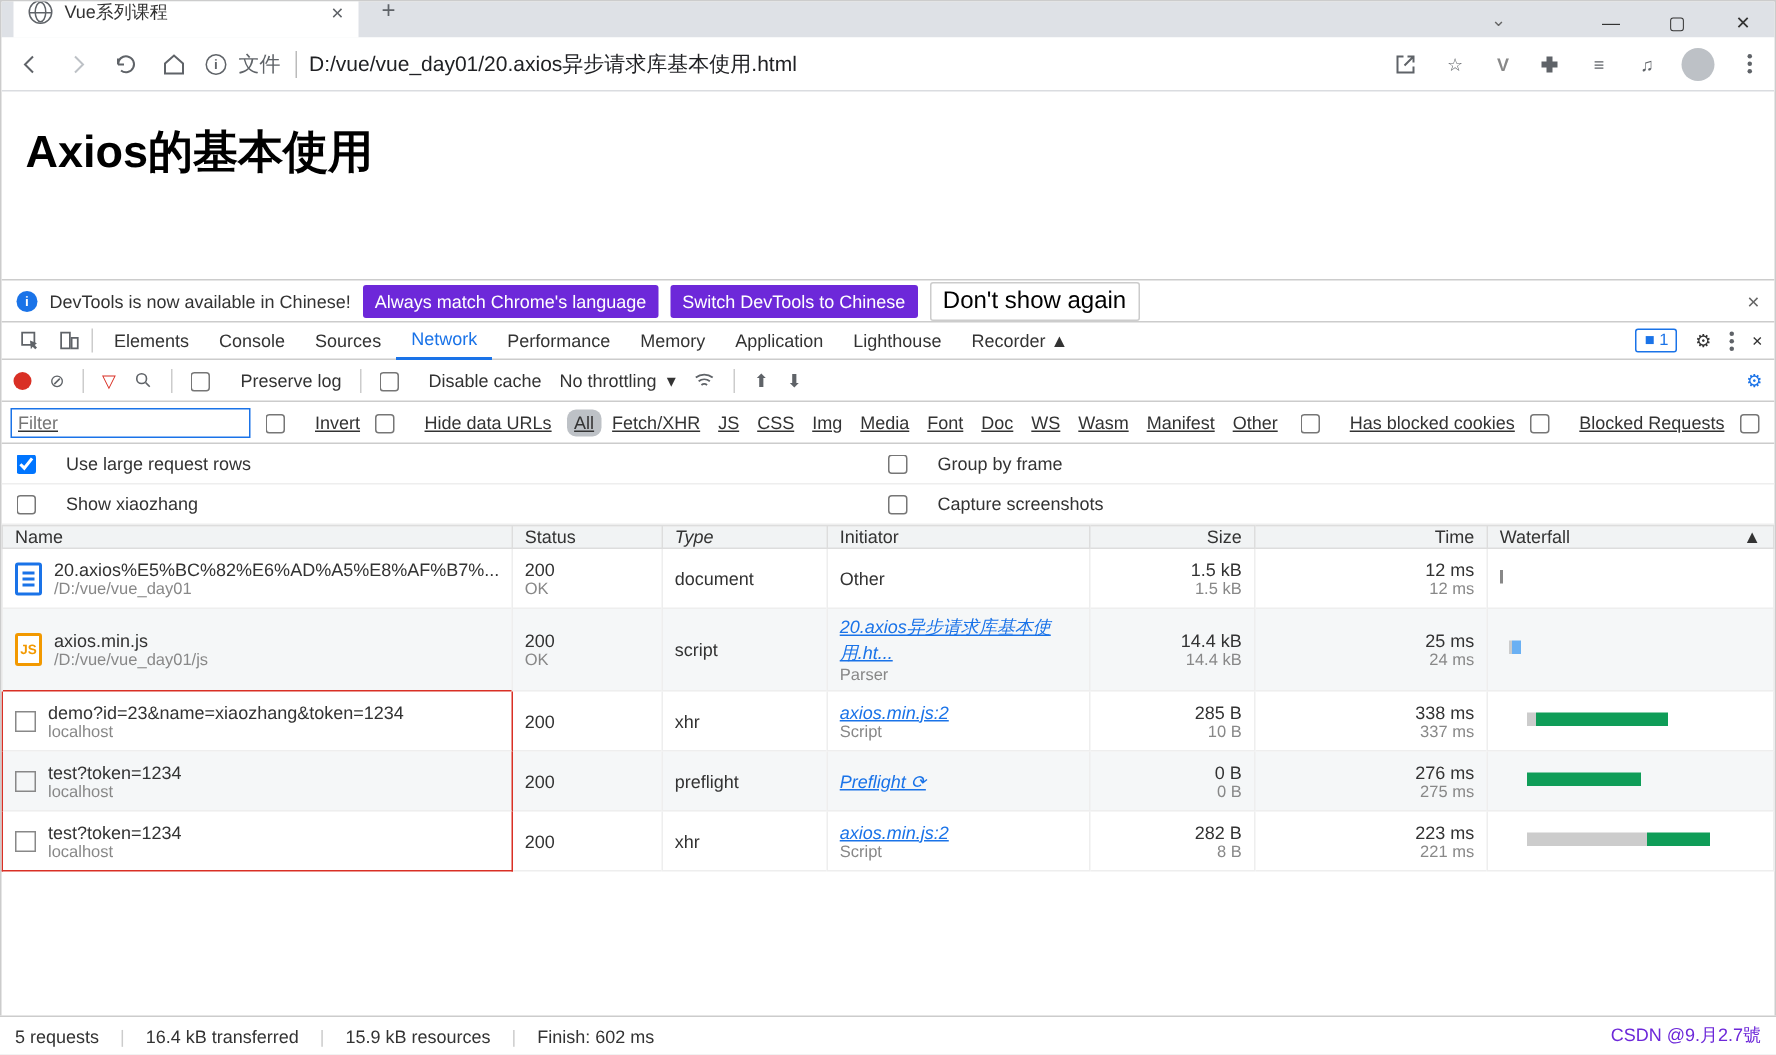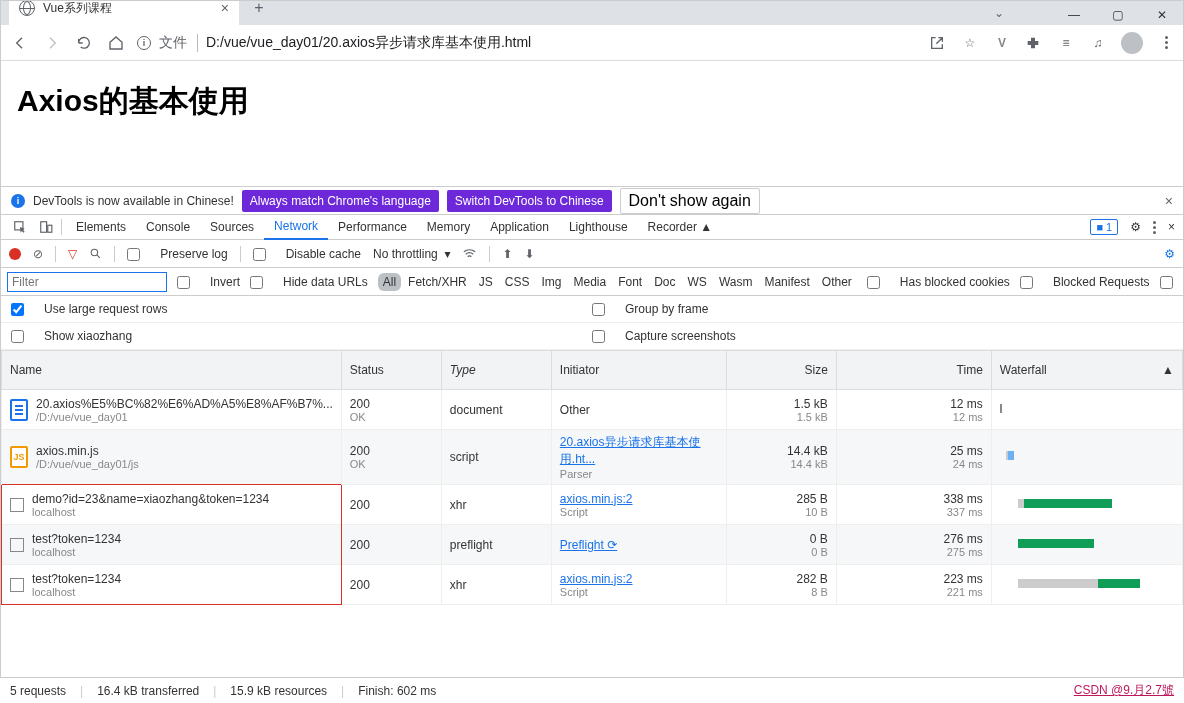--- a/index.html
+++ b/index.html
@@ -47,56 +47,56 @@
 
 
 .net-toolbar { height:28px; border-bottom:1px solid #ccc; display:flex; align-items:center; padding:0 8px; gap:12px; font-size:12px; }
 .rec-dot { width:12px; height:12px; background:#d93025; border-radius:50%; }
 .icon-btn { color:#5f6368; }
 .checkbox-lbl { display:flex; align-items:flex-end; gap:20px; }
 .blue-gear { margin-left:auto; color:#1a73e8; }
 .sep { width:1px; height:16px; background:#ccc; }
 
 
-.filter-bar { height:28px; border-bottom:1px solid #ccc; display:flex; align-items:center; padding:0 6px; gap:10px; font-size:12px; flex-wrap:nowrap; white-space:nowrap; }
+.filter-bar { height:28px; border-bottom:1px solid #ccc; display:flex; align-items:center; padding:0 6px; gap:10px; font-size:12px; flex-wrap:nowrap; white-space:nowrap;text-decoration:underline; }
 .filter-input { width:160px; height:20px; border:1px solid #1a73e8; padding:0 4px; font-size:12px; outline:none; }
 .type-filter { padding:2px 5px; color:#333; }
 .type-filter.active { background:#bdc1c6; border-radius:6px; }
 
 
 .opts { display:flex; padding:6px 10px; border-bottom:1px solid #eee; }
 .opts .col { flex:1; display:flex; align-items:center; gap:6px; }
 
 
 .net-table { width:100%; border-collapse:collapse; }
-.net-table th { text-align:left; font-weight:normal; padding:12px 8px; border:1px solid #ddd; background:#f1f3f4; font-size:12px; color:#333; }
+.net-table th { text-align:left; font-weight:normal; padding:0 8px; border:1px solid #ddd; background:#f1f3f4; font-size:12px; color:#333; }
 .net-table th:last-child { text-align:left; }
 .net-table td { padding:4px 8px; border-left:1px solid #eee; border-right:1px solid #eee; vertical-align:middle; font-size:12px; }
 .net-table tr.row { height:40px; border-bottom:1px solid #eee; }
 .net-table tr.row:nth-child(odd) td { background:#fff; }
 .net-table tr.row:nth-child(even) td { background:#f5f7f8; }
 .name-cell { display:flex; gap:8px; align-items:center; }
 .name-text .sub { color:#888; font-size:11px; }
 .doc-icon { width:18px; height:22px; border:2px solid #1a73e8; border-radius:2px; position:relative; }
 .doc-icon::after { content:''; position:absolute; left:3px; right:3px; top:4px; height:2px; background:#1a73e8; box-shadow:0 4px 0 #1a73e8, 0 8px 0 #1a73e8; }
 .js-icon { width:18px; height:22px; border:2px solid #f29900; background:#fff; border-radius:2px; display:flex; align-items:center; justify-content:center; color:#f29900; font-size:9px; font-weight:bold; }
 .box-icon { width:14px; height:14px; border:1.5px solid #888; }
 .num-col { text-align:right; }
 .num-col .sub { color:#888; display:block; font-size:11px; }
-.link { color:#1a73e8; text-decoration:underline; cursor:pointer; }
+.link { color:#1a73e8; text-decoration:underline; cursor:pointer;font-style:italic; }
 .initiator .sub { color:#888; display:block; font-size:11px; }
 .wf-bar { height:9px; background:#0f9d58; display:inline-block; }
 .wf-gray { height:9px; background:#ccc; display:inline-block; }
 .wf-blue { height:9px; background:#6ab0f3; display:inline-block; }
 .wf-track { position:relative; height:12px; width:140px; }
 
 
 .status-bar { position:absolute; bottom:0; left:0; right:0; height:26px; border-top:1px solid #ccc; display:flex; align-items:center; padding:0 10px; gap:14px; font-size:12px; color:#333; background:#fff; }
 .status-bar .sep2 { color:#ccc; }
-.watermark { position:absolute; right:10px; bottom:4px; color:#be185d; font-size:12px;text-decoration:underline; }
+.watermark { position:absolute; right:10px; bottom:4px; color:#6d28d9; font-size:12px; }
 
 
 .win-ctrl { position:absolute; top:0; right:0; display:flex; height:30px; }
 .win-ctrl div { width:44px; display:flex; align-items:center; justify-content:center; color:#333; font-size:12px; }
 .dropdown-v { position:absolute; top:6px; right:180px; color:#666; }
 
 .col-name { width:320px; }
 .col-status { width:100px; }
 .col-type { width:110px;font-style:italic; }
 .col-init { width:175px; }

